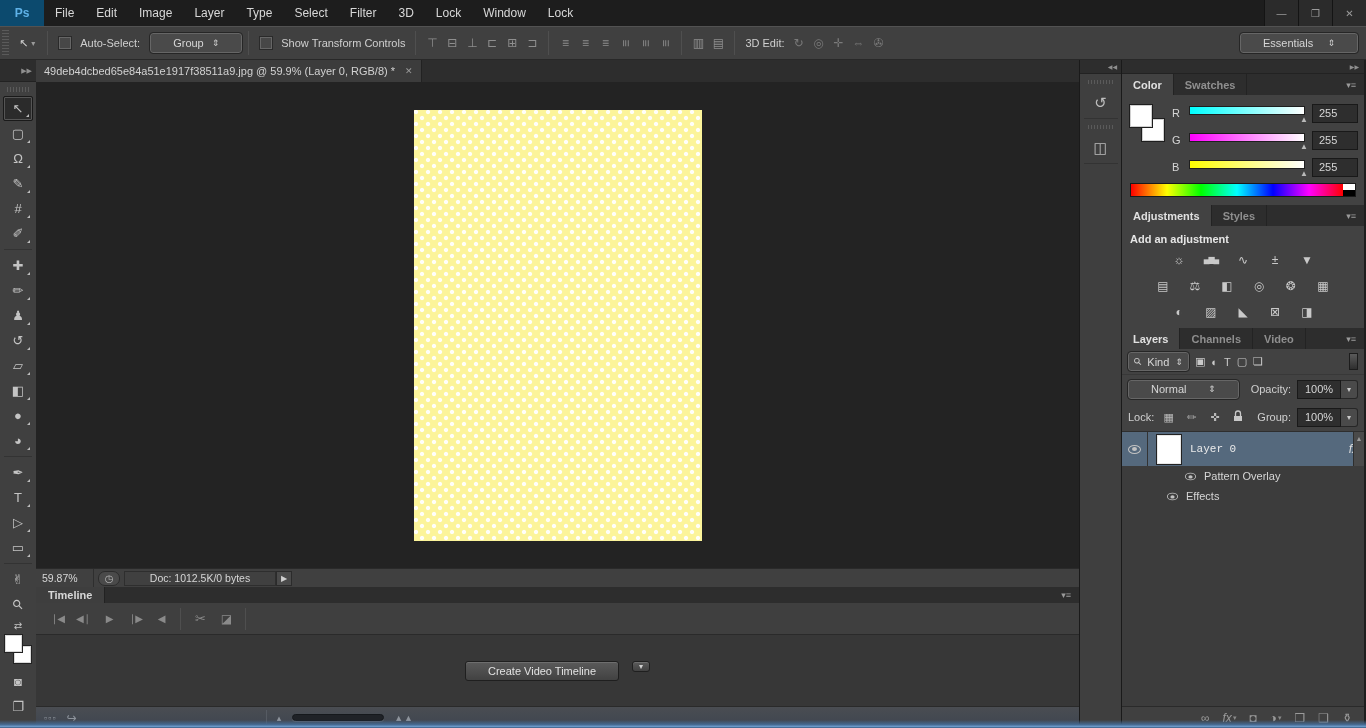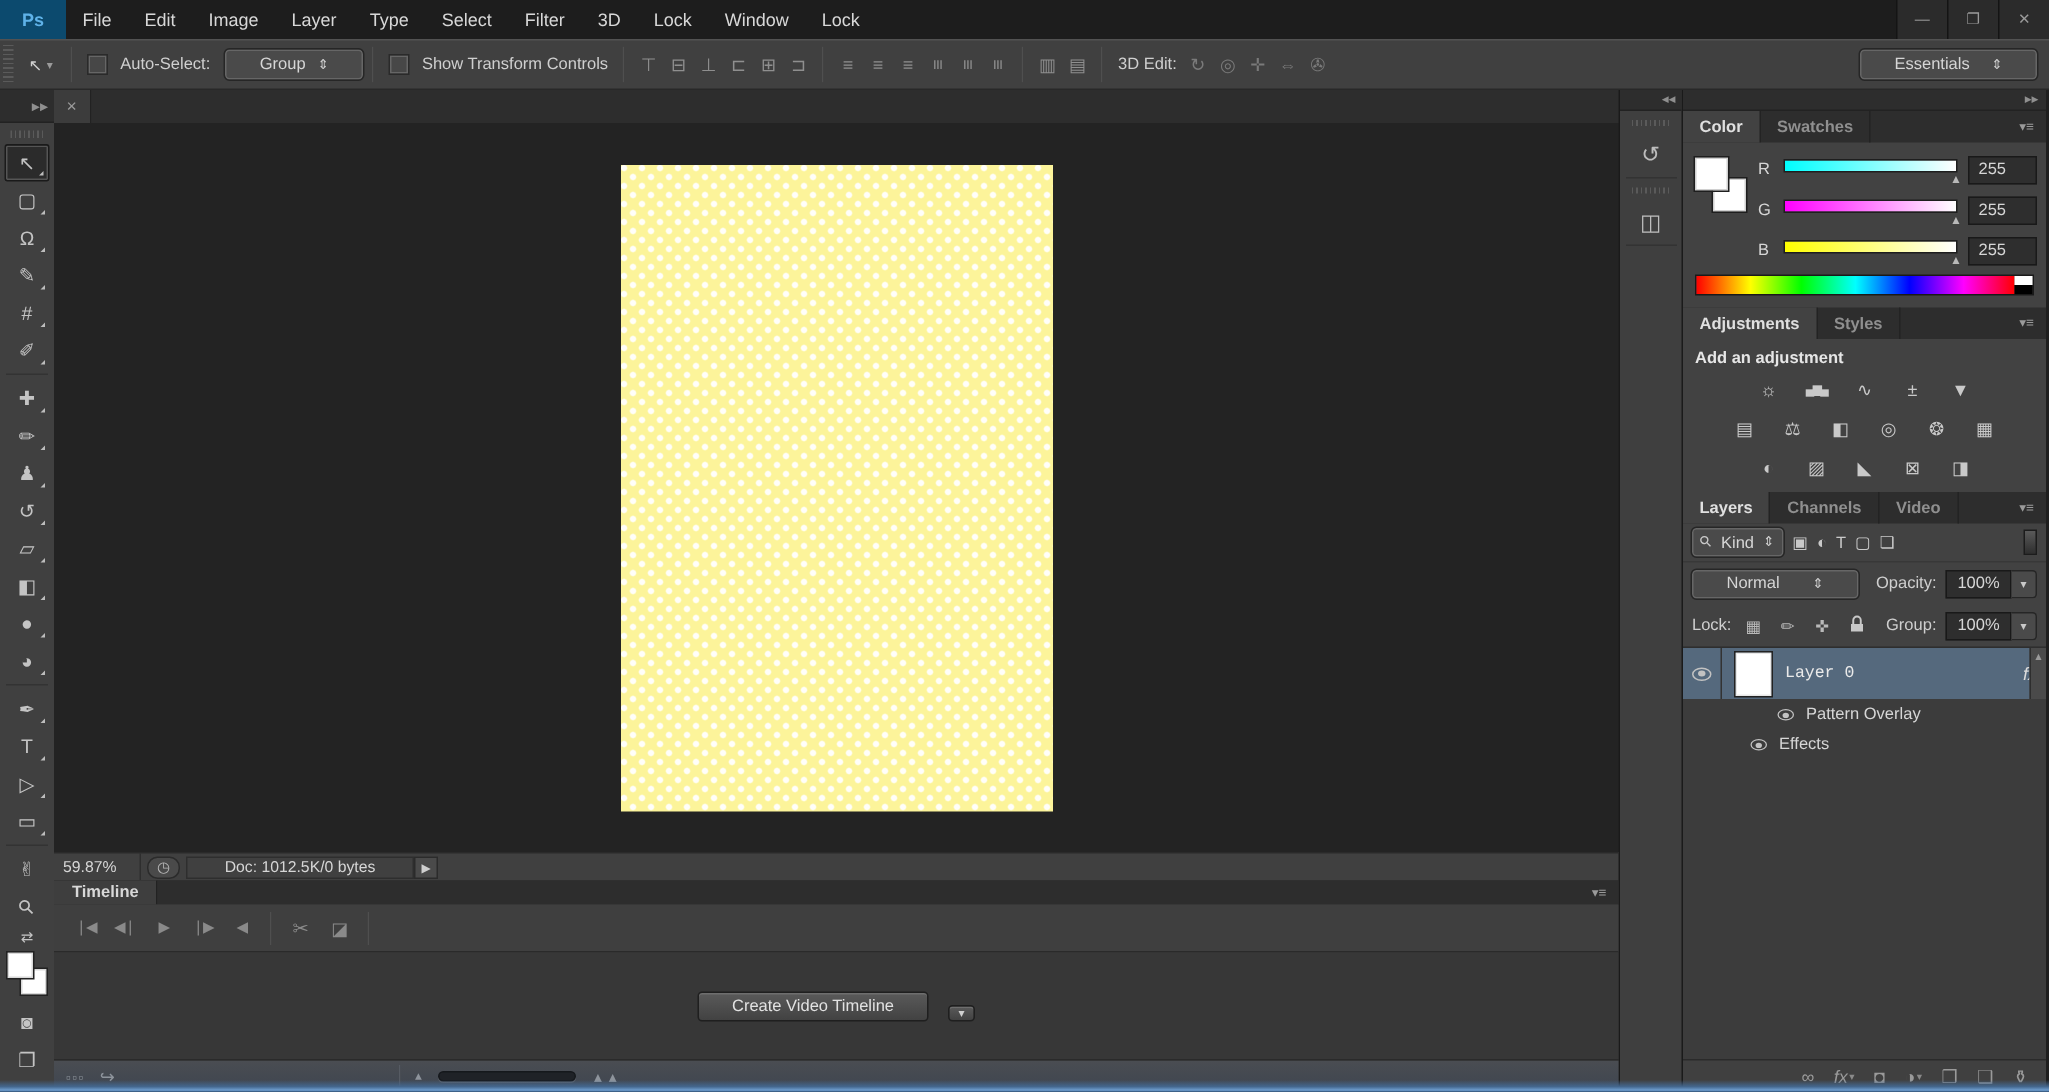--- a/index.html
+++ b/index.html
@@ -66,21 +66,21 @@
   .status-play { width:16px; height:15px; background:#4a4a4a; border:1px solid #2b2b2b; color:#cfcfcf; font-size:8px; display:flex; align-items:center; justify-content:center; }
 
   
   .timeline { height:141px; display:flex; flex-direction:column; background:#373737; }
   .tl-tabbar { height:16px; background:#2d2d2d; display:flex; align-items:stretch; }
   .tl-tab { background:#3e3e3e; padding:0 12px; display:flex; align-items:center; font-weight:bold; color:#d8d8d8; border-right:1px solid #222; }
   .panel-menu { margin-left:auto; padding:0 8px; color:#9a9a9a; font-size:9px; display:flex; align-items:center; }
   .tl-toolbar { height:32px; background:#3f3f3f; border-bottom:1px solid #2a2a2a; display:flex; align-items:center; padding-left:8px; }
   .tl-btn { min-width:26px; height:24px; display:flex; align-items:center; justify-content:center; color:#8a8a8a; font-size:10px; letter-spacing:-1px; }
   .tl-content { flex:1; display:flex; align-items:center; justify-content:center; background:#373737; }
-  .cvt-group { display:flex; align-items:flex-end; gap:13px; }
+  .cvt-group { display:flex; align-items:flex-start; gap:13px; }
   .cvt-btn { background:linear-gradient(#5a5a5a,#424242); border:1px solid #1f1f1f; box-shadow:inset 0 1px 0 #6e6e6e; border-radius:3px; color:#e2e2e2; padding:3px 22px; font-size:11px; }
   .cvt-dd { background:linear-gradient(#5a5a5a,#424242); border:1px solid #1f1f1f; box-shadow:inset 0 1px 0 #6e6e6e; border-radius:3px; color:#d0d0d0; width:18px; display:flex; align-items:center; justify-content:center; font-size:8px; }
   .tl-bottombar { height:22px; background:linear-gradient(#4a4d52,#3e4550); border-top:1px solid #2a2a2a; display:flex; align-items:center; padding:0 8px; gap:10px; }
   .tlb-icon { color:#8e949c; font-size:9px; letter-spacing:1px; }
   .tlb-sep { width:1px; height:16px; background:#30343a; border-right:1px solid #565b63; margin-left:178px; }
   .tl-slider { width:92px; height:7px; background:#1f2227; border-radius:4px; border:1px solid #15181c; box-shadow:0 1px 0 rgba(255,255,255,.12); }
 
   
   .dockstrip { width:42px; background:#3f3f3f; border-right:1px solid #1a1a1a; display:flex; flex-direction:column; align-items:center; }
   .dock-header { width:100%; height:14px; background:#2d2d2d; color:#8f8f8f; font-size:6px; display:flex; align-items:center; justify-content:flex-end; padding-right:4px; border-bottom:1px solid #222; }
@@ -308,20 +308,21 @@
         </div>
       <div class="tool">
           <span>❐</span>
         </div>
     </div>
   </div>
 
   <div class="center-col">
     <div class="tabbar">
       <div class="doc-tab">
+        <span>49deb4dcbed65e84a51e1917f38511a9.jpg @ 59.9% (Layer 0, RGB/8) *</span>
         <span class="doc-close">✕</span>
       </div>
     </div>
     <div class="canvas">
       <div class="canvas-image" style="background-color: rgb(252, 244, 154);"></div>
     </div>
     <div class="statusbar">
       <div class="zoom-field">59.87%</div>
       <div class="status-icon">◷</div>
       <div class="doc-field">Doc: 1012.5K/0 bytes</div>

